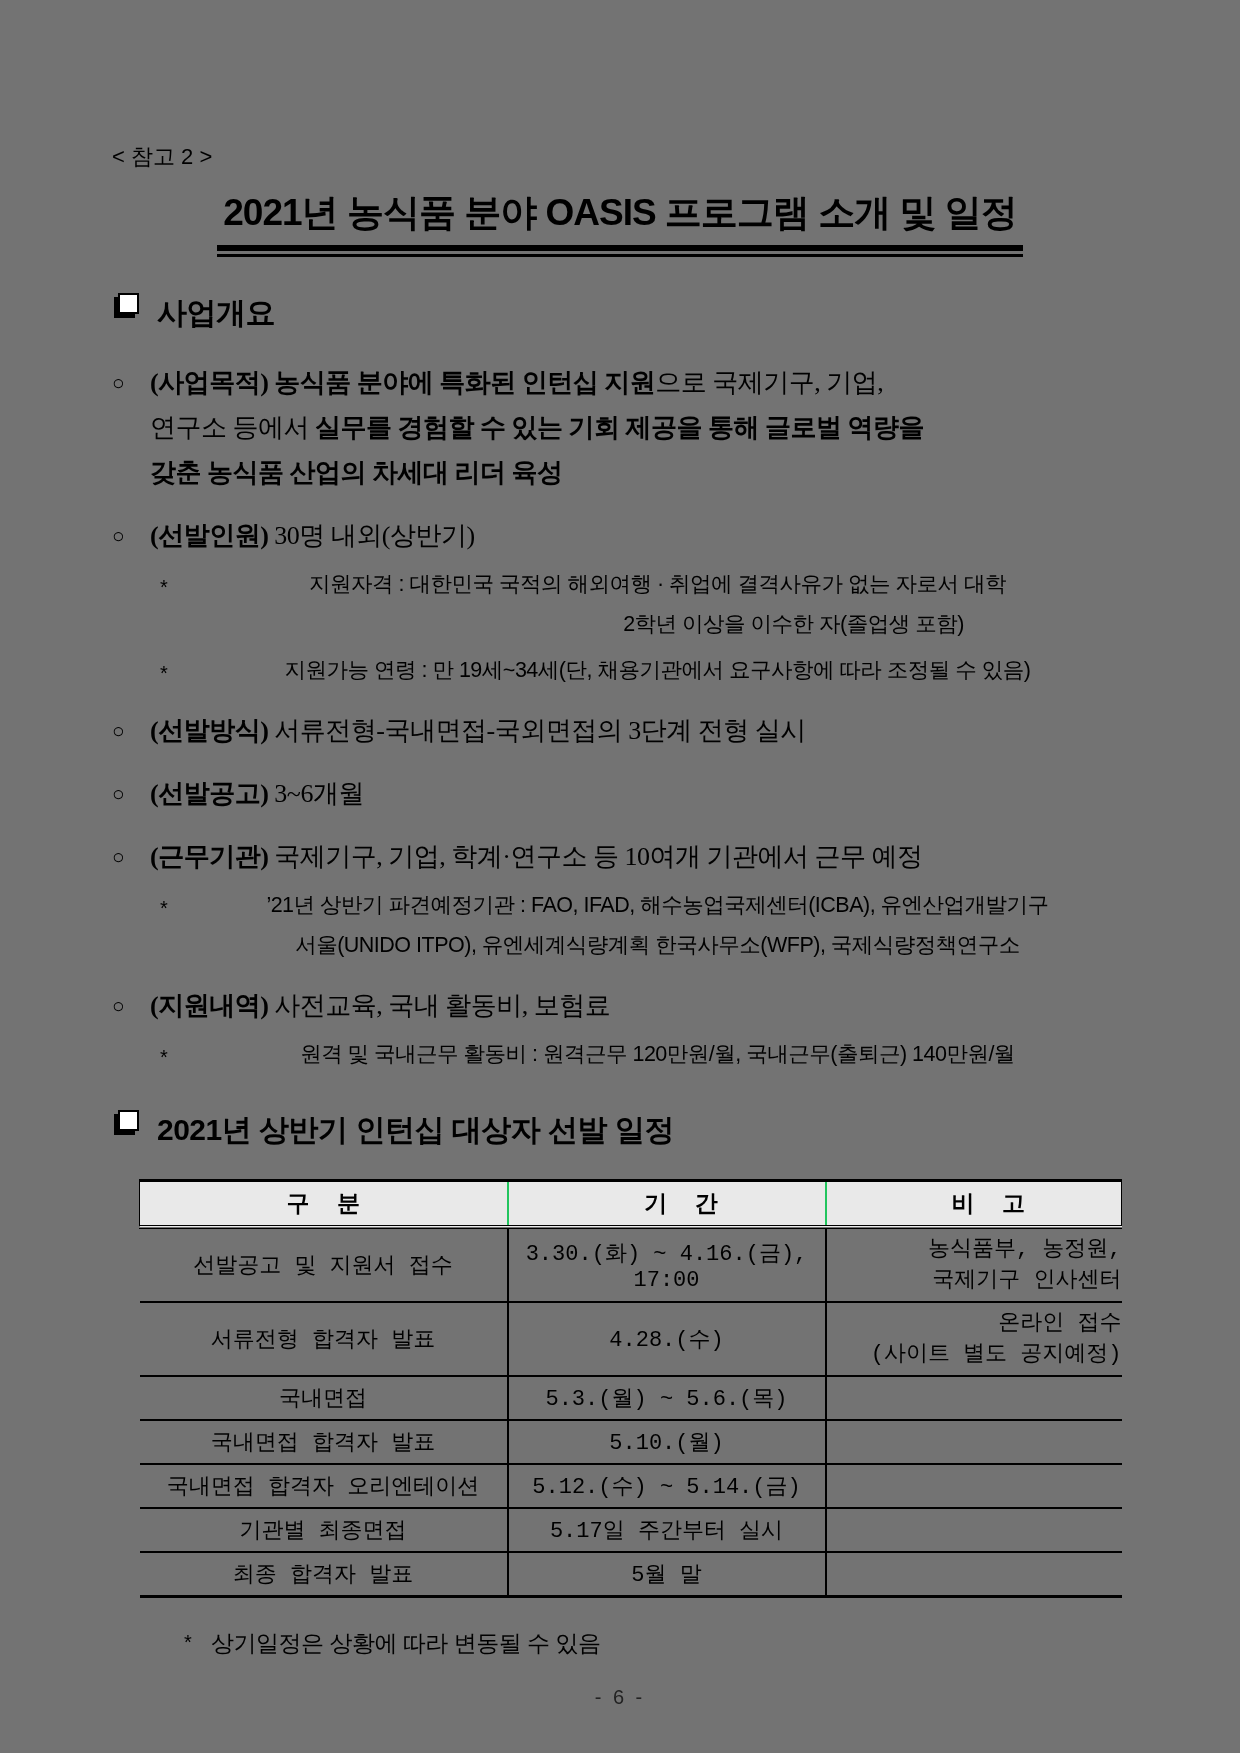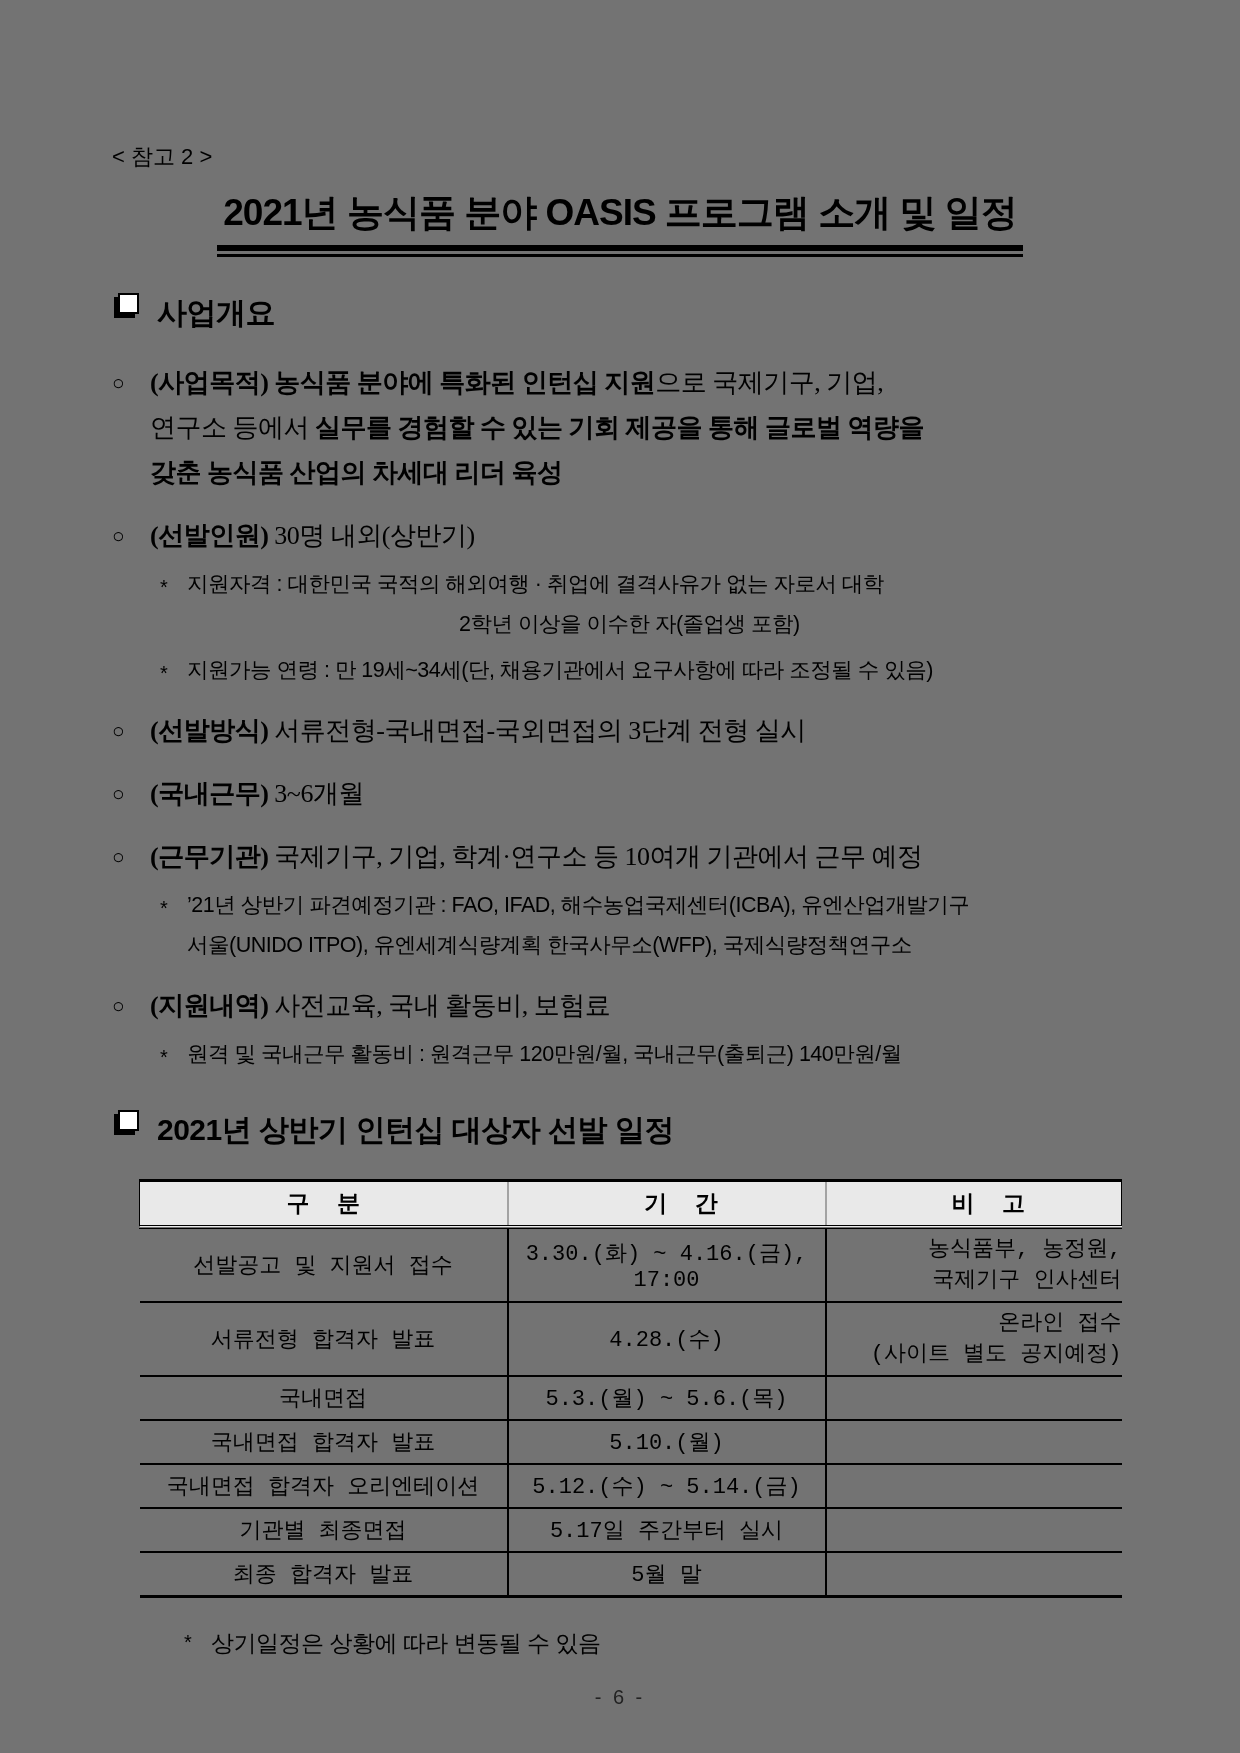--- a/index.html
+++ b/index.html
@@ -34,31 +34,31 @@
     font-size:21px; line-height:45px;
   }
   .o-body { flex:1; }
   .o-line { line-height:45px; }
   .o-line b { letter-spacing:-0.5px; }
   .sub-item {
     display:flex; margin:6px 0 0 48px; font-family:"Liberation Sans", sans-serif;
     font-size:21.5px; line-height:40px; letter-spacing:-0.5px;
   }
   .star-mark { flex:0 0 27px; position:relative; top:3px; font-size:20px; }
-  .sub-body { flex:1; }
+  .sub-body { flex:1;text-align:center; }
   .indent2 { margin-left:272px; }
   .sched-table {
     border-collapse:collapse; table-layout:fixed; width:982px; margin:28px 0 0 27px;
     text-align:center; font-size:22px;font-family:Liberation Mono, monospace;
   }
   .sched-table th {
     background:#e9e9e9; border-top:3px solid #000; border-bottom:4px double #000;
     font-weight:bold; font-size:23px; padding:6px 0; white-space:pre;
   }
-  .sched-table th + th { border-left:2px solid #a3a3a3;padding-left:29px; }
+  .sched-table th + th { border-left:2px solid #22c55e;padding-left:29px; }
   .sched-table th:first-child { border-left:1px solid #000; }
   .sched-table th:last-child { border-right:1px solid #000; }
   .sched-table td { border-bottom:2px solid #000; height:42px; padding:0; }
   .sched-table td + td { border-left:2px solid #000; }
   .sched-table tr.tall td { height:68px; padding:2px 0; }
   .sched-table tbody tr:last-child td { border-bottom:3px solid #000; }
   .remark-line { line-height:31px;text-align:right; }
   .foot-note {
     display:flex; margin:30px 0 0 72px; font-family:"Liberation Sans", sans-serif;
     font-size:23px; letter-spacing:-0.5px;
@@ -116,21 +116,21 @@
   <div class="o-item">
     <span class="o-mark">○</span>
     <div class="o-body">
       <div class="o-line"><b>(선발방식)</b><span> 서류전형-국내면접-국외면접의 3단계 전형 실시</span></div>
     </div>
   </div>
 
   <div class="o-item">
     <span class="o-mark">○</span>
     <div class="o-body">
-      <div class="o-line"><b>(국내근무)</b><span> 3~6개월</span></div>
+      <div class="o-line"><b>(선발공고)</b><span> 3~6개월</span></div>
     </div>
   </div>
 
   <div class="o-item">
     <span class="o-mark">○</span>
     <div class="o-body">
       <div class="o-line"><b>(근무기관)</b><span> 국제기구, 기업, 학계·연구소 등 10여개 기관에서 근무 예정</span></div>
     </div>
   </div>
   <div class="sub-item">

